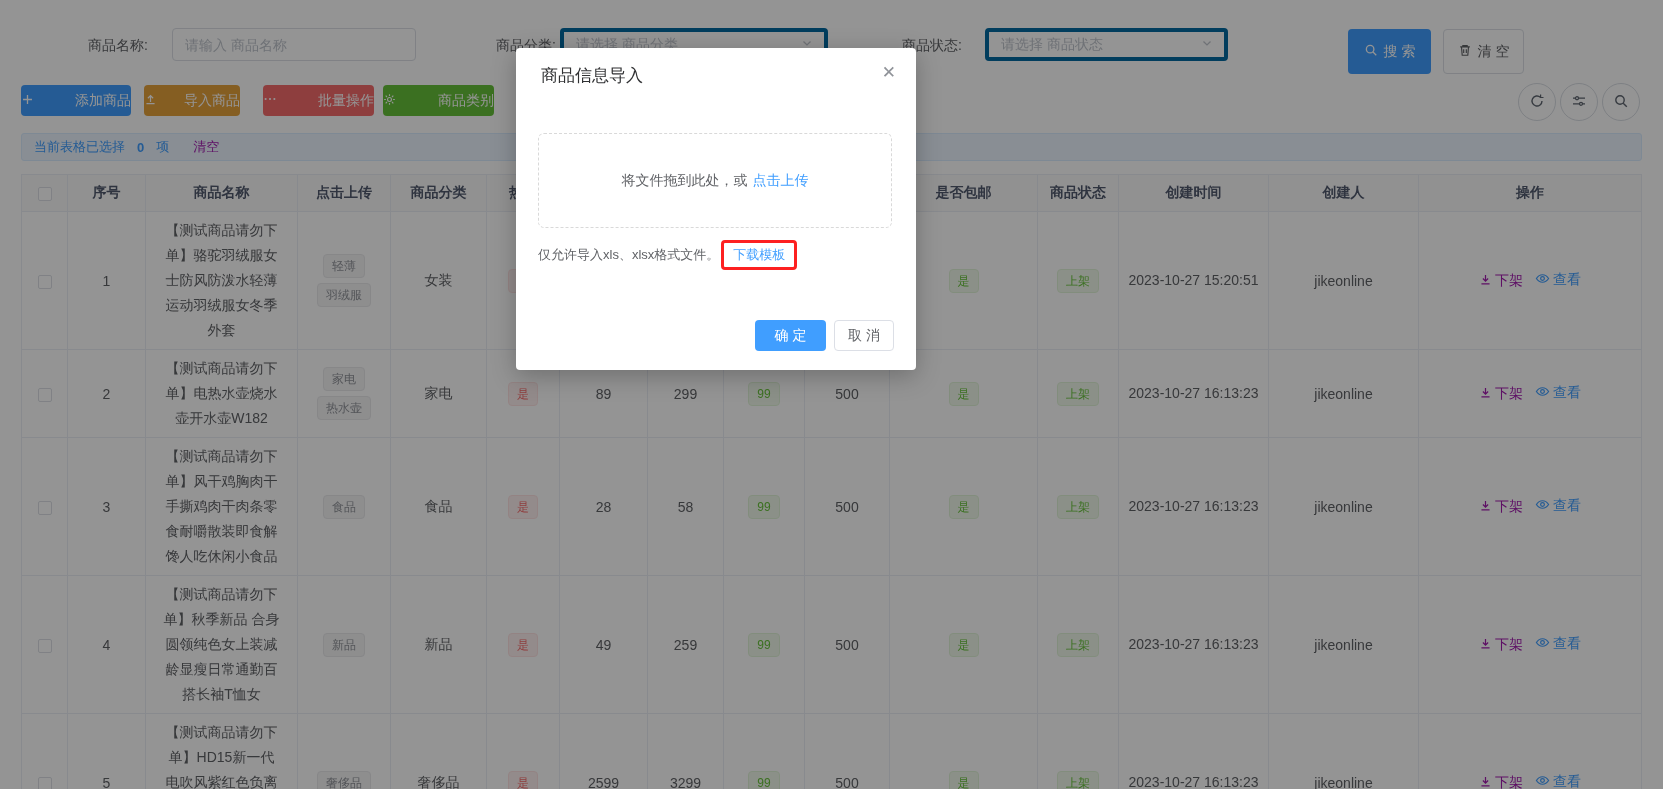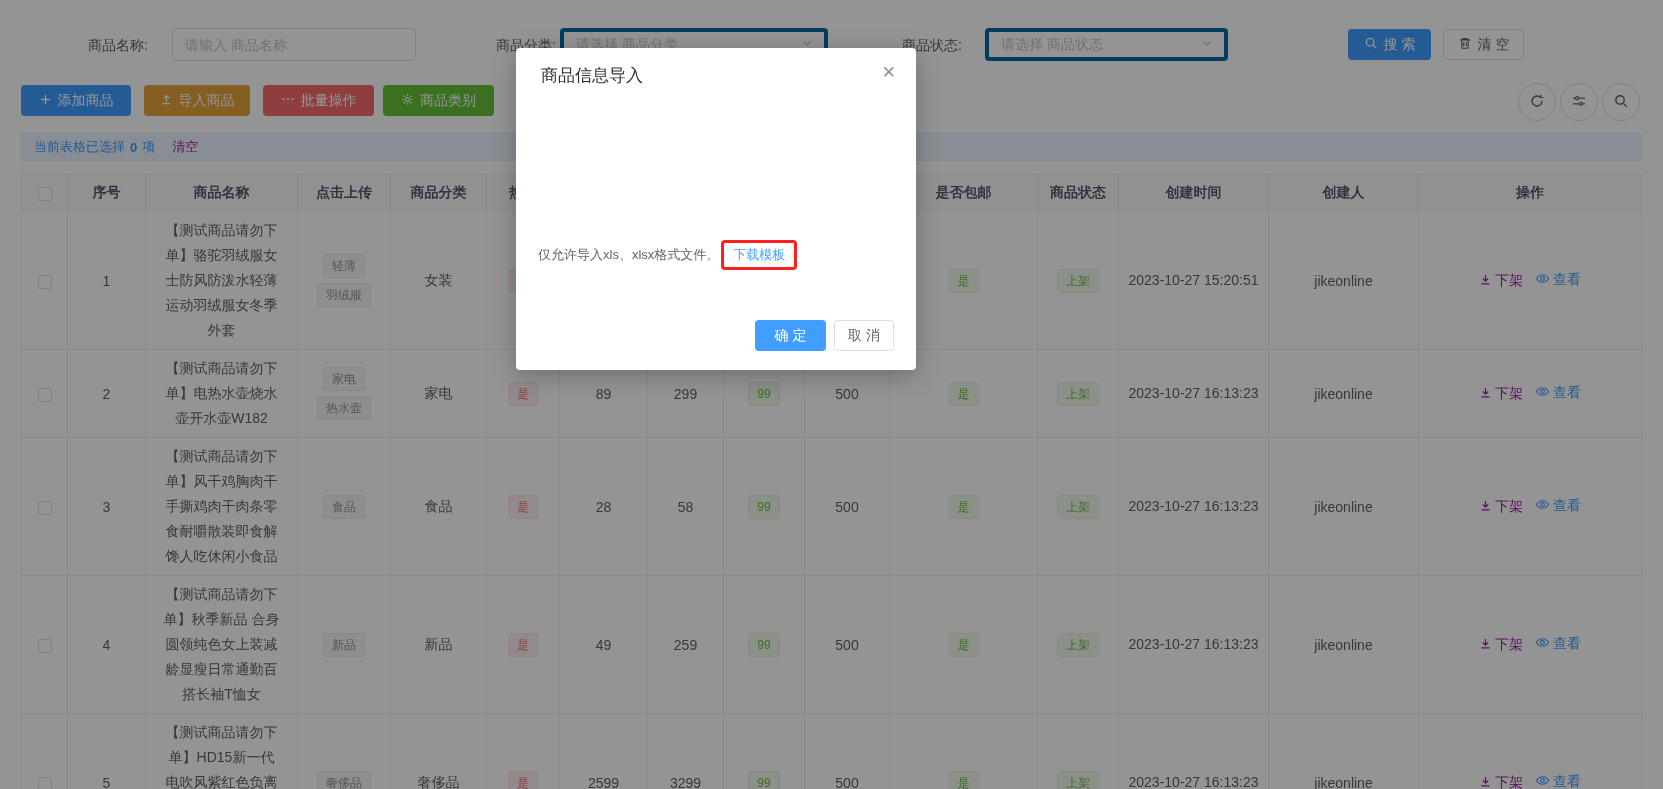--- a/index.html
+++ b/index.html
@@ -7,31 +7,31 @@
 body{position:relative;background:#fff;font-family:"Liberation Sans","DejaVu Sans",sans-serif;color:#606266;font-size:14px}
 .page{padding:0 21px;position:relative}
 
 
 .filters{position:relative;height:78px}
 .flabel{position:absolute;top:37px;font-size:14px;color:#606266;white-space:nowrap}
 .finput{position:absolute;top:28px;height:33px;border:1px solid #dcdfe6;border-radius:4px;padding:0 12px;font-size:14px;color:#606266;background:#fff;outline:none}
 .finput::placeholder{color:#bfc4cc}
 .select{position:absolute;top:28px;height:33px;border:4px solid #0369a1;border-radius:4px;padding:0 10px 0 12px;background:#fff;display:flex;align-items:center;justify-content:space-between;cursor:pointer}
 .select .ph{color:#bfc4cc;font-size:14px;white-space:nowrap}
-.abtn{position:absolute;top:29px;height:31px;border-radius:4px;font-size:14px;display:inline-flex;align-items:center;justify-content:center;gap:6px;cursor:pointer;border:1px solid transparent;white-space:nowrap}
+.abtn{position:absolute;top:29px;height:45px;border-radius:4px;font-size:14px;display:inline-flex;align-items:center;justify-content:center;gap:6px;cursor:pointer;border:1px solid transparent;white-space:nowrap}
 .abtn.primary{background:#409EFF;color:#fff}
 .abtn.plain{background:#fff;border-color:#dcdfe6;color:#606266}
 
 
 .toolbar{position:relative;height:50px}
-.tbtn{position:absolute;top:7px;height:31px;border:none;border-radius:4px;color:#fff;font-size:14px;display:inline-flex;align-items:center;justify-content:center;gap:6px;cursor:pointer;white-space:nowrap}
+.tbtn{position:absolute;top:7px;height:31px;border:none;border-radius:4px;color:#fff;font-size:14px;display:inline-flex;align-items:center;justify-content:space-between;gap:6px;cursor:pointer;white-space:nowrap}
 .circle{position:absolute;top:5px;width:38px;height:38px;border-radius:50%;border:1px solid #d9dde3;background:#fff;display:flex;align-items:center;justify-content:center;color:#5f6670;cursor:pointer}
 
 
-.selbar{margin-top:5px;height:28px;background:#ecf5ff;border:1px solid #d9ecff;border-radius:3px;display:flex;align-items:center;padding:0 12px;font-size:13px;color:#409EFF;gap:5px}
+.selbar{margin-top:5px;height:28px;background:#ecf5ff;border:1px solid #d9ecff;border-radius:3px;display:flex;align-items:center;padding:0 12px;font-size:13px;color:#409EFF;gap:12px}
 .selbar .cnt{font-weight:bold}
 .selbar .clear{margin-left:12px;cursor:pointer;color:#a21caf}
 
 
 table{border-collapse:collapse;table-layout:fixed;width:1620px;margin-top:13px}
 th,td{border-bottom:1px solid #ebeef5;border-right:1px solid #ebeef5;text-align:center;vertical-align:middle;font-size:14px;color:#606266;padding:6px 4px}
 th:first-child,td:first-child{border-left:1px solid #ebeef5}
 thead th{background:#fafafa;font-weight:bold;color:#515a6e;height:37px;padding:0 4px;border-top:1px solid #ebeef5}
 .cb{display:inline-block;width:14px;height:14px;border:1px solid #dcdfe6;border-radius:2px;background:#fff;cursor:pointer;vertical-align:middle}
 .name{width:118px;margin:0 auto;word-break:break-all;line-height:25px;text-align:center}
@@ -97,21 +97,21 @@
     </button>
   </div>
 
   <div class="toolbar">
     <button class="tbtn" style="left:0;width:110px;background:#409EFF">
       <span><svg class="ic" width="13" height="13" viewBox="0 0 16 16" fill="none" stroke="#fff" stroke-width="1.6">
             <path d="M8 2.5v11M2.5 8h11"></path>
           </svg></span>
       <span>添加商品</span>
     </button>
-    <button class="tbtn" style="left:123px;width:106px;background:#E6A23C">
+    <button class="tbtn" style="left:123px;width:96px;background:#E6A23C">
       <span><svg class="ic" width="13" height="13" viewBox="0 0 16 16" fill="none" stroke="#fff" stroke-width="1.5">
             <path d="M8 11V3.4M4.8 6.4L8 3.2l3.2 3.2M3 13.2h10"></path>
           </svg></span>
       <span>导入商品</span>
     </button>
     <button class="tbtn" style="left:242px;width:111px;background:#F56C6C">
       <span><svg class="ic" width="14" height="14" viewBox="0 0 16 16" fill="#fff">
             <circle cx="3" cy="8" r="1.2"></circle>
             <circle cx="8" cy="8" r="1.2"></circle>
             <circle cx="13" cy="8" r="1.2"></circle>
@@ -375,20 +375,24 @@
         </tr>
       </tbody>
   </table>
 </div>
 
 <div class="mask"></div>
 
 <div class="modal">
   <span class="mtitle">商品信息导入</span>
   <span class="mclose">✕</span>
+  <div class="upload">
+    <span>将文件拖到此处，或</span>
+    <span class="lnk">点击上传</span>
+  </div>
   <div class="tip">
     <span>仅允许导入xls、xlsx格式文件。</span>
     <span class="redbox">
       <a class="lnk">下载模板</a>
     </span>
   </div>
   <button class="mbtn confirm">确 定</button>
   <button class="mbtn cancel">取 消</button>
 </div>
 

